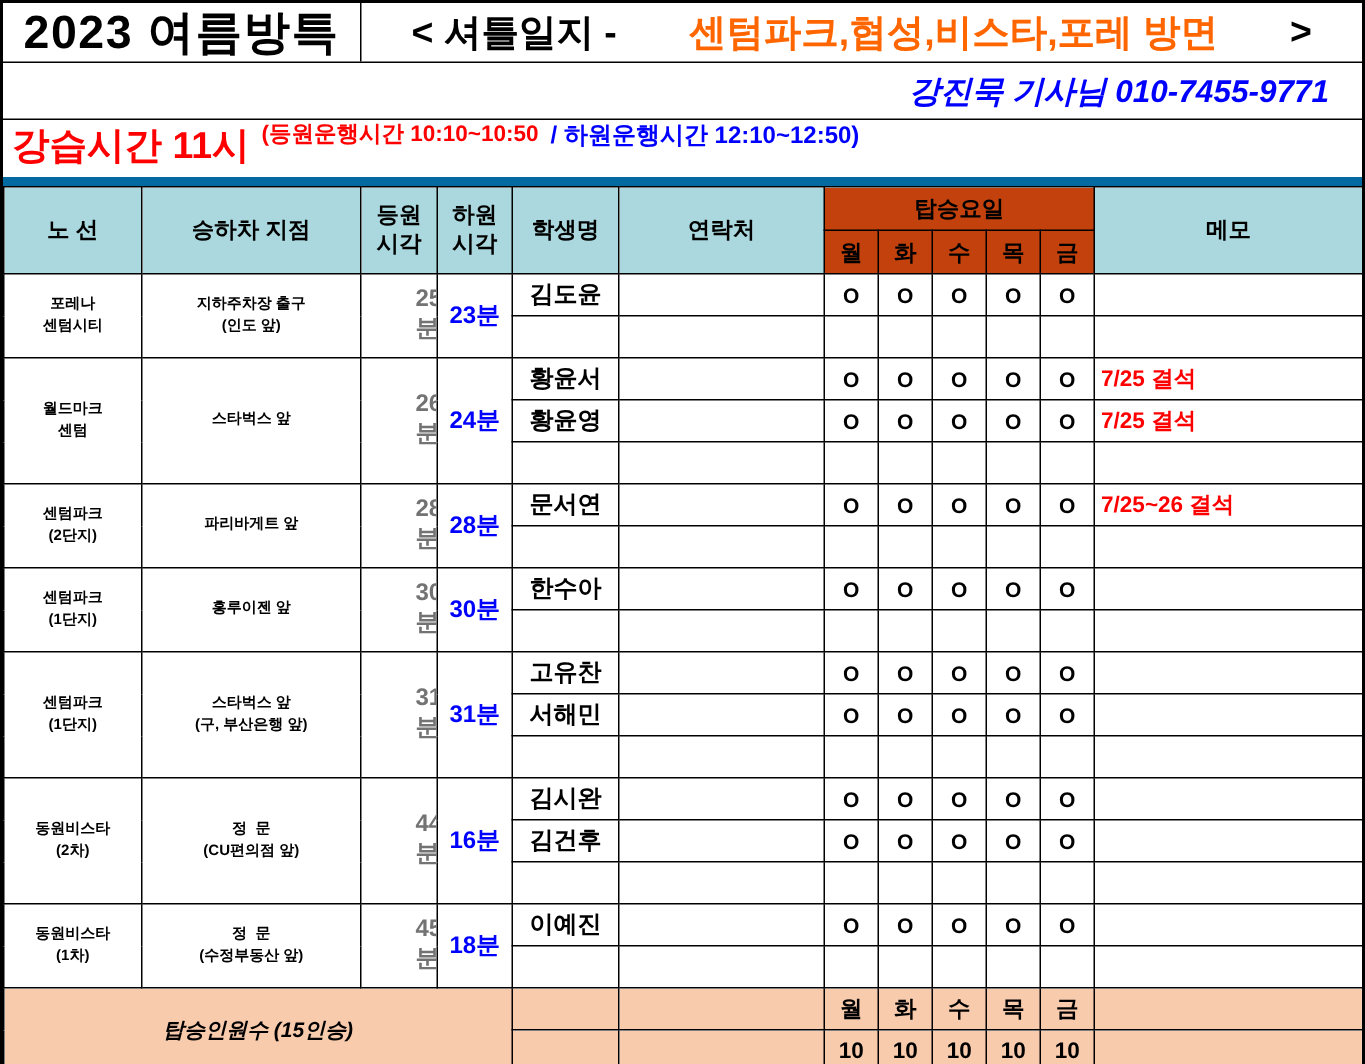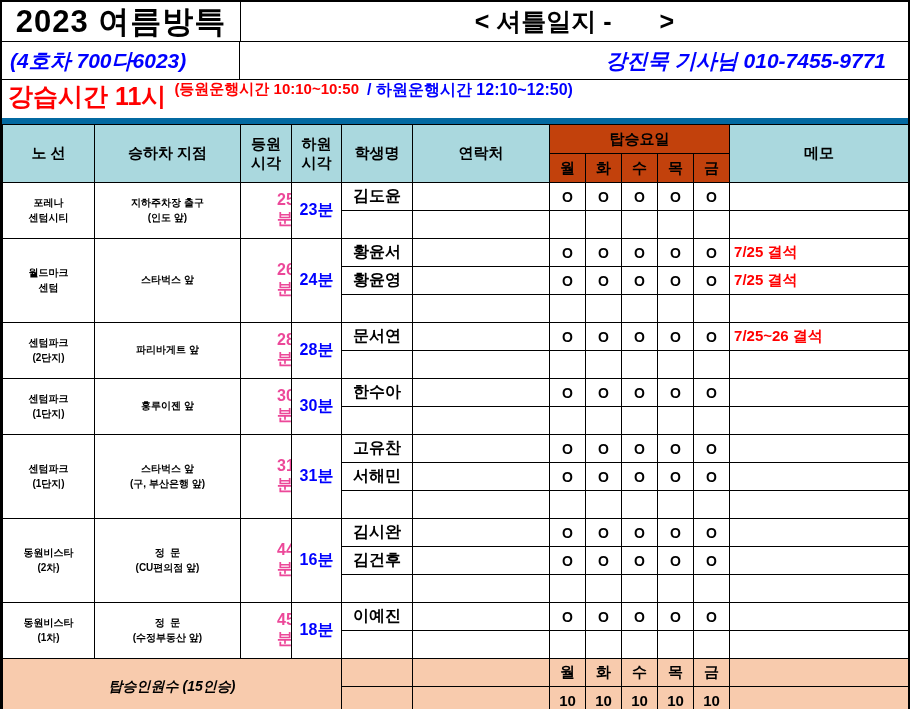--- a/index.html
+++ b/index.html
@@ -31,44 +31,44 @@
   thead tr{height:29px;}
   tbody tr{height:28px;}
   tfoot tr{height:28px;}
   th{font-size:15px;font-weight:bold;}
   .teal{background:#aad8de;}
   .dayblue{background:#c2410c;}
   .prewrap{white-space:pre-wrap;line-height:1.25;}
   td.route,td.stop{font-size:10px;white-space:pre-wrap;line-height:1.45;}
   td.name{font-size:16px;}
   td.time{font-size:16px;}
-  td.time.red{color:#ec4899;padding-left:36px;}
+  td.time.red{color:#737373;padding-left:36px;}
   td.time.blue{color:#0000ff;}
   td.mark{font-size:14px;}
   td.memo{font-size:15px;color:#ff0000;text-align:left;padding-left:4px;}
   tfoot td{background:#f8cbad;}
   td.foot-label{font-size:14px;font-style:italic;}
   td.foot-day{font-size:15px;}
   td.foot-count{font-size:15px;}
 </style>
 </head>
 <body>
 
 <div class="sheet">
 
   <div class="top-row row-a">
     <div class="tcell tcell-left main-title">2023 여름방특</div>
     <div class="tcell tcell-right sub-title">
       <span>&lt; 셔틀일지 - </span>
+        <span class="orange">센텀파크,협성,비스타,포레 방면</span>
         <span> &gt;</span>
     </div>
   </div>
 
   <div class="top-row row-b">
-    <div class="tcell tcell-left bus-info">(4호차 700다6023)</div>
     <div class="tcell tcell-right driver">강진묵 기사님  010-7455-9771</div>
   </div>
 
   <div class="row-c">
     <span class="class-time">강습시간  11시</span>
     <span class="sched-red">(등원운행시간 10:10~10:50</span>
     <span class="sched-blue">/  하원운행시간 12:10~12:50)</span>
   </div>
 
   <table>

